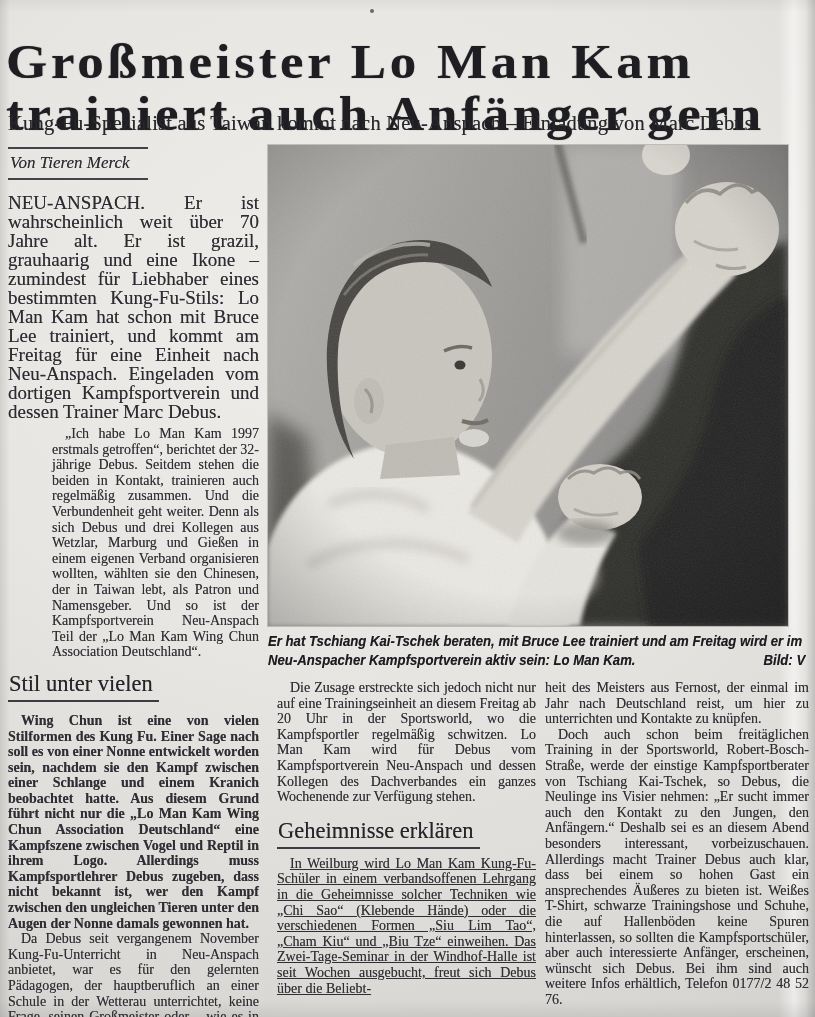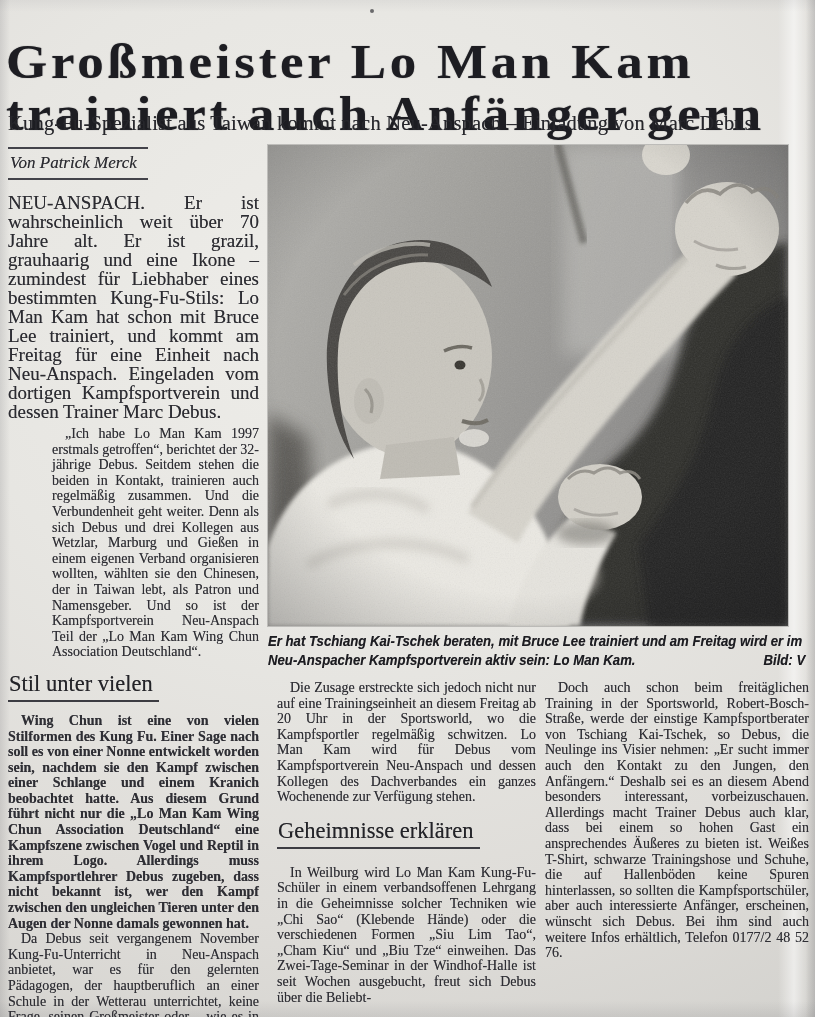--- a/index.html
+++ b/index.html
@@ -75,21 +75,21 @@
   <div class="speck"></div>
 
   <h1 class="headline">
     <span>Großmeister Lo Man Kam</span>
     <span>trainiert auch Anfänger gern</span>
   </h1>
 
   <div class="subhead">Kung-Fu-Spezialist aus Taiwan kommt nach Neu-Anspach – Einladung von Marc Debus</div>
 
   <div class="col col-left">
-    <div class="byline">Von Patrick Merck</div>
+    <div class="byline">Von Tieren Merck</div>
     <p class="lead">NEU-ANSPACH. Er ist wahrscheinlich weit über 70 Jahre alt. Er ist grazil, grauhaarig und eine Ikone – zumindest für Liebhaber eines bestimmten Kung-Fu-Stils: Lo Man Kam hat schon mit Bruce Lee trainiert, und kommt am Freitag für eine Einheit nach Neu-Anspach. Eingeladen vom dortigen Kampfsportverein und dessen Trainer Marc Debus.</p>
     <p class="bd mt ind">„Ich habe Lo Man Kam 1997 erstmals getroffen“, berichtet der 32-jährige Debus. Seitdem stehen die beiden in Kontakt, trainieren auch regelmäßig zusammen. Und die Verbundenheit geht weiter. Denn als sich Debus und drei Kollegen aus Wetzlar, Marburg und Gießen in einem eigenen Verband organisieren wollten, wählten sie den Chinesen, der in Taiwan lebt, als Patron und Namensgeber. Und so ist der Kampfsportverein Neu-Anspach Teil der „Lo Man Kam Wing Chun Association Deutschland“.</p>
     <h2 class="sectionhead">Stil unter vielen</h2>
     <p class="bd mt2 ind">Wing Chun ist eine von vielen Stilformen des Kung Fu. Einer Sage nach soll es von einer Nonne entwickelt worden sein, nachdem sie den Kampf zwischen einer Schlange und einem Kranich beobachtet hatte. Aus diesem Grund führt nicht nur die „Lo Man Kam Wing Chun Association Deutschland“ eine Kampfszene zwischen Vogel und Reptil in ihrem Logo. Allerdings muss Kampfsportlehrer Debus zugeben, dass nicht bekannt ist, wer den Kampf zwischen den ungleichen Tieren unter den Augen der Nonne damals gewonnen hat.</p>
     <p class="bd ind">Da Debus seit vergangenem November Kung-Fu-Unterricht in Neu-Anspach anbietet, war es für den gelernten Pädagogen, der hauptberuflich an einer Schule in der Wetterau unterrichtet, keine Frage, seinen Großmeister oder – wie es in der Rangordnung der Kampfsportler heißt – Sifu einzuladen. Und der hat zugesagt.</p>
   </div>
 
   <figure class="photo">
     <svg viewBox="0 0 520 481" preserveAspectRatio="none" xmlns="http://www.w3.org/2000/svg">
       <defs>
@@ -169,20 +169,21 @@
   </figure>
 
   <div class="caption">
     <span>Er hat Tschiang Kai-Tschek beraten, mit Bruce Lee trainiert und am Freitag wird er im Neu-Anspacher Kampfsportverein aktiv sein: Lo Man Kam.</span>
     <span class="credit">Bild: V</span>
   </div>
 
   <div class="col col-mid">
     <p class="bd ind">Die Zusage erstreckte sich jedoch nicht nur auf eine Trainingseinheit an diesem Freitag ab 20 Uhr in der Sportsworld, wo die Kampfsportler regelmäßig schwitzen. Lo Man Kam wird für Debus vom Kampfsportverein Neu-Anspach und dessen Kollegen des Dachverbandes ein ganzes Wochenende zur Verfügung stehen.</p>
     <h2 class="sectionhead" style="margin-top:13px;">Geheimnisse erklären</h2>
-    <p class="bd ind" style="margin-top:16px;">In Weilburg wird Lo Man Kam Kung-Fu-Schüler in einem verbandsoffenen Lehrgang in die Geheimnisse solcher Techniken wie „Chi Sao“ (Klebende Hände) oder die verschiedenen Formen „Siu Lim Tao“, „Cham Kiu“ und „Biu Tze“ einweihen. Das Zwei-Tage-Seminar in der Windhof-Halle ist seit Wochen ausgebucht, freut sich Debus über die Beliebt-</p>
+    <p class="bd ind" style="margin-top:7px;text-decoration:underline;">In Weilburg wird Lo Man Kam Kung-Fu-Schüler in einem verbandsoffenen Lehrgang in die Geheimnisse solcher Techniken wie „Chi Sao“ (Klebende Hände) oder die verschiedenen Formen „Siu Lim Tao“, „Cham Kiu“ und „Biu Tze“ einweihen. Das Zwei-Tage-Seminar in der Windhof-Halle ist seit Wochen ausgebucht, freut sich Debus über die Beliebt-</p>
   </div>
 
   <div class="col col-right">
+    <p class="bd">heit des Meisters aus Fernost, der einmal im Jahr nach Deutschland reist, um hier zu unterrichten und Kontakte zu knüpfen.</p>
     <p class="bd ind">Doch auch schon beim freitäglichen Training in der Sportsworld, Robert-Bosch-Straße, werde der einstige Kampfsportberater von Tschiang Kai-Tschek, so Debus, die Neulinge ins Visier nehmen: „Er sucht immer auch den Kontakt zu den Jungen, den Anfängern.“ Deshalb sei es an diesem Abend besonders interessant, vorbeizuschauen. Allerdings macht Trainer Debus auch klar, dass bei einem so hohen Gast ein ansprechendes Äußeres zu bieten ist. Weißes T-Shirt, schwarze Trainingshose und Schuhe, die auf Hallenböden keine Spuren hinterlassen, so sollten die Kampfsportschüler, aber auch interessierte Anfänger, erscheinen, wünscht sich Debus. Bei ihm sind auch weitere Infos erhältlich, Telefon 0177/2 48 52 76.</p>
   </div>
 
 </div>
 
 </body></html>

